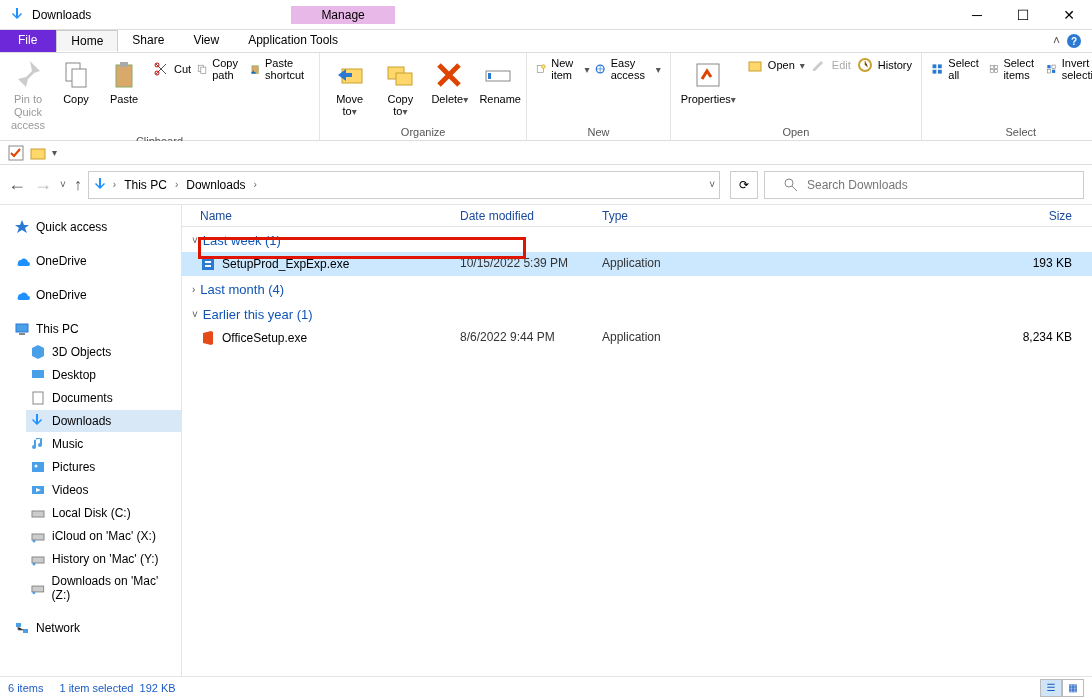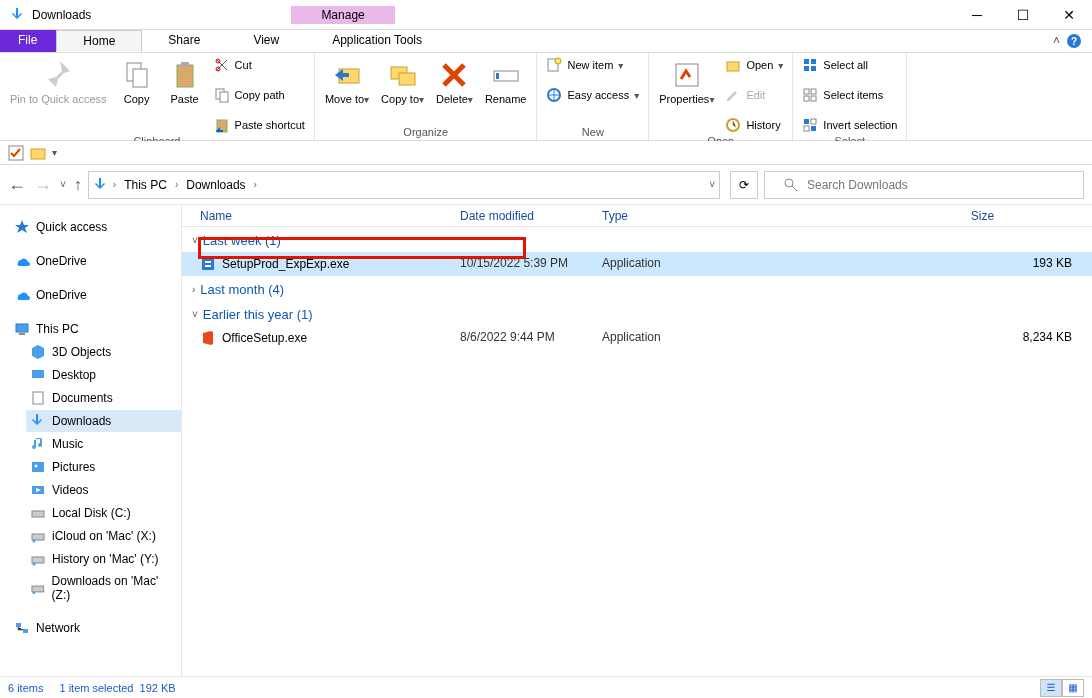--- a/index.html
+++ b/index.html
@@ -6,29 +6,29 @@
 body { background: #fff; width: 1092px; height: 698px; overflow: hidden; font-size: 12px; color: #000; display: flex; flex-direction: column; }
 .titlebar { height: 30px; display: flex; align-items: center; border-bottom: 1px solid #ddd; }
 .titlebar-left { display: flex; align-items: center; padding-left: 10px; gap: 6px; flex: 0 0 auto; }
 .titlebar-title { font-size: 12px; }
 .titlebar-mid { flex: 1; display: flex; justify-content: flex-start; padding-left: 200px; }
 .manage-group { text-align: center; }
 .manage-tab { background: #e7b8e8; padding: 2px 30px; font-size: 12px; }
 .win-controls { display: flex; }
 .win-btn { width: 46px; height: 30px; display: flex; align-items: center; justify-content: center; font-size: 14px; }
 .tabbar { height: 23px; display: flex; align-items: stretch; border-bottom: 1px solid #ddd; }
-.tab { padding: 3px 26px; font-size: 12px; border-right: 1px solid transparent; }
+.tab { padding: 3px 14px; font-size: 12px; border-right: 1px solid transparent; }
 .tab-file { background: #6d28d9; color: #fff; padding: 3px 18px; }
 .tab-active { border: 1px solid #ccc; border-bottom: 1px solid #fff; background: #f5f5f5; }
 .ribbon { height: 88px; background: #fff; border-bottom: 1px solid #ddd; display: flex; }
 .ribbon-group { border-right: 1px solid #e5e5e5; padding: 2px 6px 0; display: flex; flex-direction: column; justify-content: space-between; }
 .ribbon-row { display: flex; align-items:flex-start; gap:4px; }
 .ribbon-bigbtn { text-align: center; font-size: 11px; padding: 2px 4px; min-width: 44px; }
 .ribbon-bigbtn .icon { display:block; margin:2px auto 2px; }
-.ribbon-smalllist { display:flex; flex-direction:column; gap:10px; font-size:11px;justify-content:flex-end; }
+.ribbon-smalllist { display:flex; flex-direction:row; gap:0; font-size:11px;justify-content:flex-end; }
 .ribbon-smallbtn { display:flex; align-items:center; gap:5px; padding:2px 3px; }
 .ribbon-label { text-align:center; font-size:11px; color:#555; padding-bottom:2px; }
 .qat { height: 24px; display:flex; align-items:center; padding-left:8px; gap:6px; border-bottom:1px solid #ddd; background:#fff; }
 .navbar { height: 40px; display:flex; align-items:center; padding:4px 8px; gap:6px; border-bottom:1px solid #e5e5e5; }
 .nav-arrows { display:flex; gap:8px; align-items:center; color:#555; }
 .nav-arrows .disabled { color:#bbb; }
 .breadcrumb { flex:1; border:1px solid #ccc; height:28px; display:flex; align-items:center; padding:0 4px; gap:4px; font-size:12px; }
 .bc-seg { padding:0 4px; }
 .bc-sep { color:#666; font-size:10px; }
 .refresh-btn { width:28px; height:28px; display:flex; align-items:center; justify-content:center; border:1px solid #ccc; margin-left:4px; }
@@ -37,21 +37,21 @@
 .tree { width:182px; border-right:1px solid #e5e5e5; padding:10px 0 10px 10px; overflow:auto; font-size:12px; }
 .tree-item { display:flex; align-items:center; gap:6px; padding:3px 4px; margin:1px 0; }
 .tree-item.sel { background:#d9e8f7; }
 .tree-sub { padding-left: 16px; }
 .spacer { height:10px; }
 .files { flex:1; display:flex; flex-direction:column; position:relative; }
 .col-headers { height:22px; display:flex; align-items:center; border-bottom:1px solid #e5e5e5; font-size:12px; color:#1a4b9b; padding-left:18px; }
 .col-name { width:260px; }
 .col-date { width:142px; }
 .col-type { width:306px; }
-.col-size { flex:1; text-align:center; padding-right:35px; }
+.col-size { flex:1; text-align:right; padding-right:20px; }
 .group-header { display:flex; align-items:center; gap:5px; color:#1055b5; padding:6px 0 4px 10px; font-size:13px; }
 .file-row { display:flex; align-items:flex-start; padding:4px 0 4px 18px; font-size:12px; }
 .file-row.sel { background:#cce8ff; }
 .file-row .fname { width:260px; display:flex; align-items:center; gap:6px; }
 .file-row .fdate { width:142px; color:#333; }
 .file-row .ftype { width:300px; color:#333; }
 .file-row .fsize { flex:1; text-align:right; padding-right:20px; }
 .red-box { position:absolute; border:3px solid #e01500; left:16px; top:32px; width:328px; height:22px; pointer-events:none; }
 .statusbar { height:22px; border-top:1px solid #e5e5e5; display:flex; align-items:center; padding:0 8px; font-size:11px; color:#1a5bc5; gap:16px; }
 .statusbar .spacer-flex { flex:1; }

